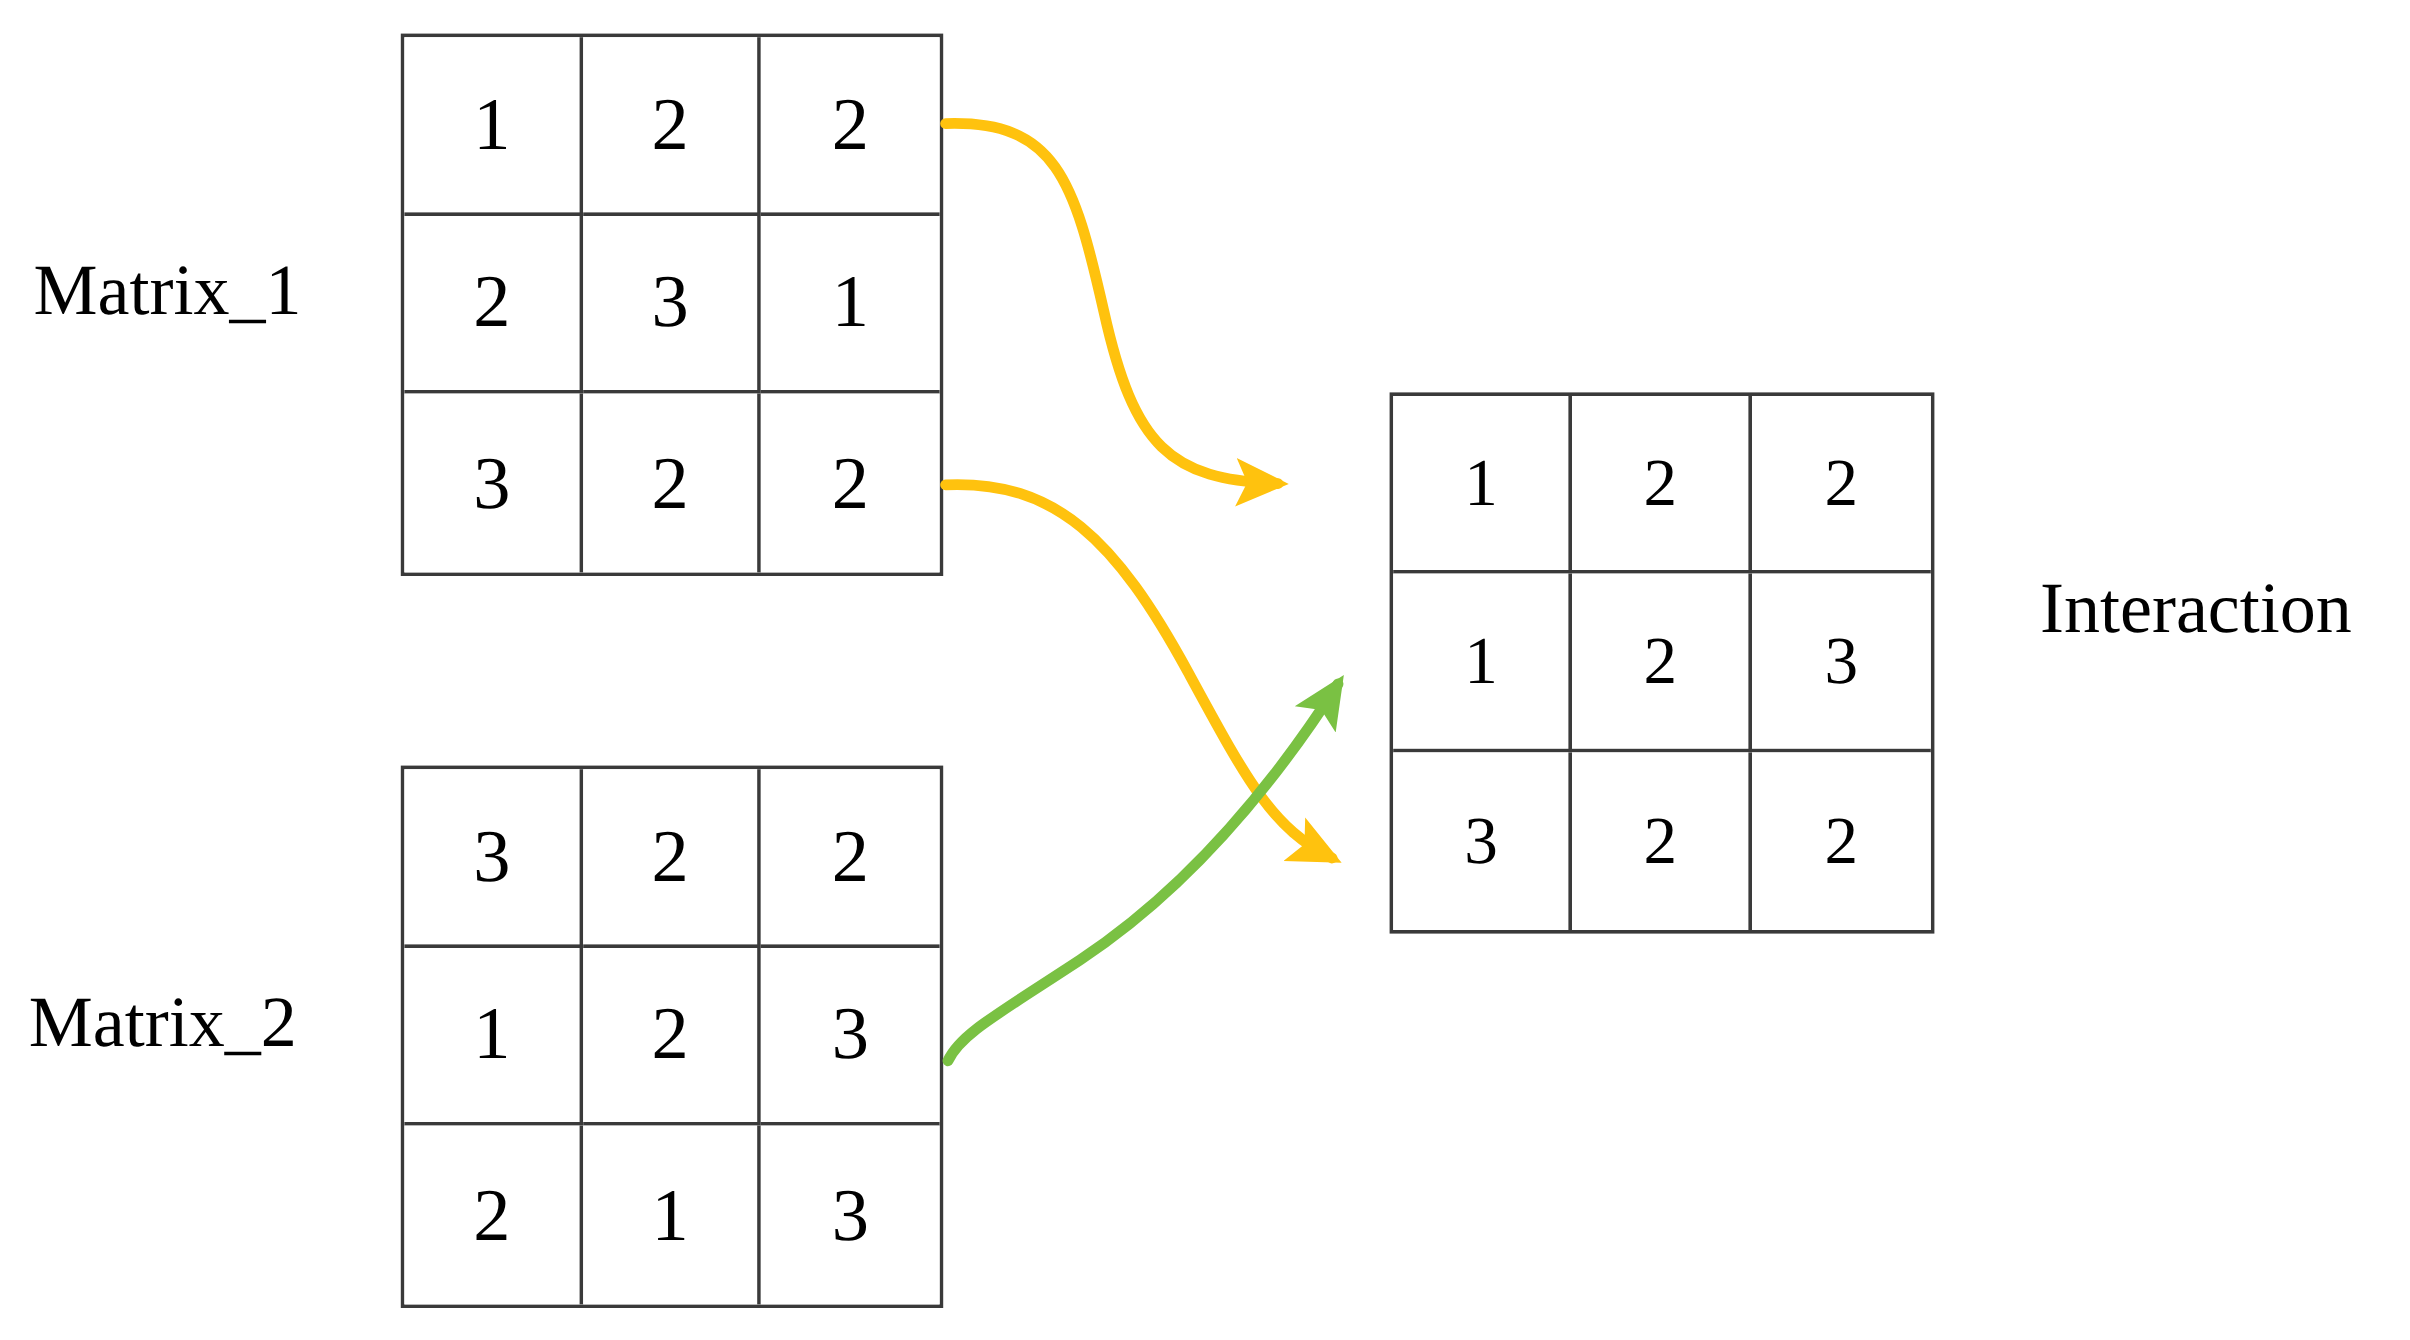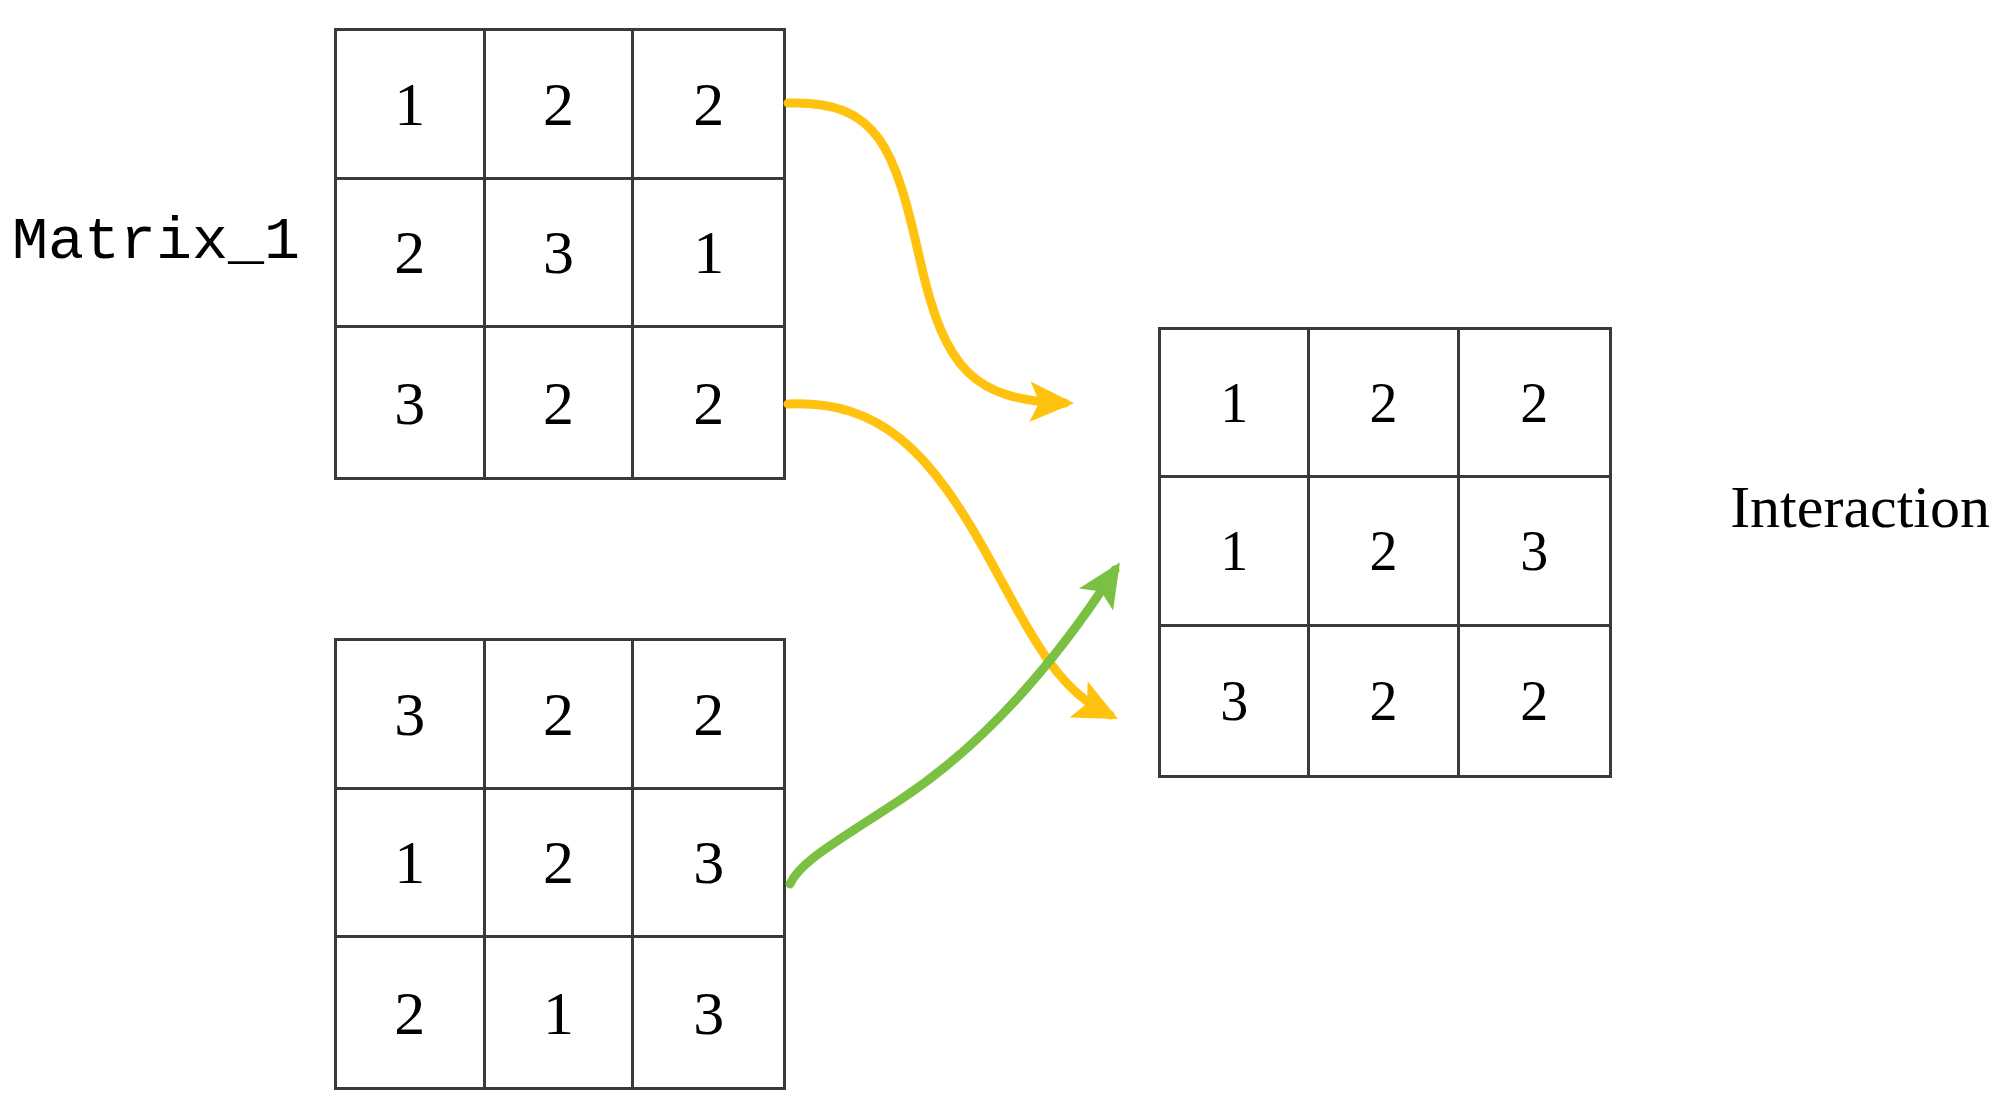--- a/index.html
+++ b/index.html
@@ -50,27 +50,27 @@
   #interaction-grid .matrix-cell { font-size: 56px; border-right-width: 3px; border-bottom-width: 3px; }
 
   
   .side-label {
     position: absolute;
     font-size: 60px;
     color: #000000;
     white-space: nowrap;
     line-height: 1.15;
   }
-  #matrix1-label { left: 12px;  top: 208px; font-family: Liberation Mono, monospace; }
+  #matrix1-label { left: 28px;  top: 208px; }
   #matrix2-label { left: 24px;  top: 818px; }
   #interaction-label {
     left: 1700px;
     top: 470px;
     width: 290px;
-    text-align: right;
+    text-align: left;
     white-space: normal;
     line-height: 1.25;
   }
 
   
   #arrow-layer {
     position: absolute;
     left: 0; top: 0;
     width: 2008px;
     height: 1117px;
@@ -91,20 +91,21 @@
 
     <div class="matrix-cell">2</div>
     <div class="matrix-cell">3</div>
     <div class="matrix-cell col-last">1</div>
 
     <div class="matrix-cell row-last">3</div>
     <div class="matrix-cell row-last">2</div>
     <div class="matrix-cell row-last col-last">2</div>
   </div>
 
+  <div class="side-label" id="matrix2-label">Matrix_2</div>
 
   <div class="matrix-grid" id="matrix2-grid">
     <div class="matrix-cell">3</div>
     <div class="matrix-cell">2</div>
     <div class="matrix-cell col-last">2</div>
 
     <div class="matrix-cell">1</div>
     <div class="matrix-cell">2</div>
     <div class="matrix-cell col-last">3</div>
 

